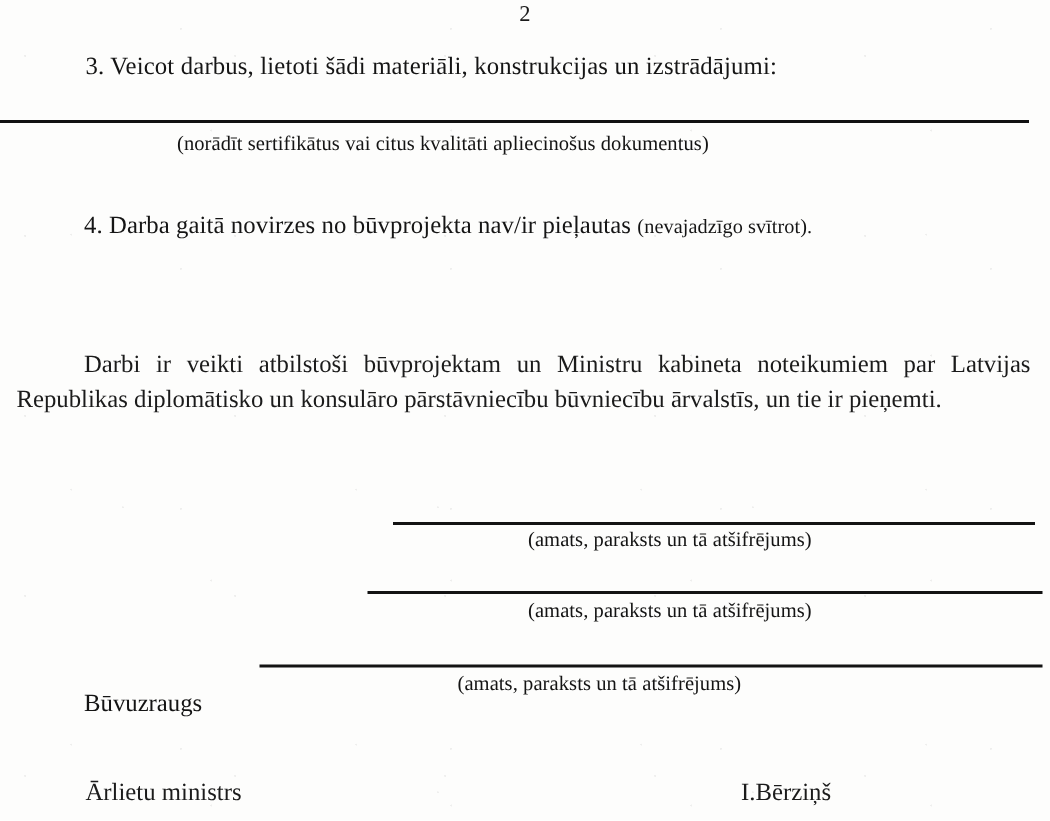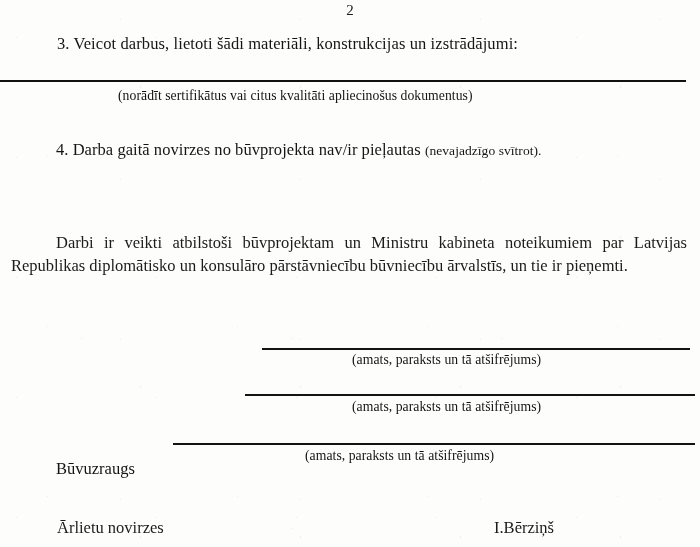--- a/index.html
+++ b/index.html
@@ -183,17 +183,17 @@
   <div class="abs sig-rule" id="sig-rule-1"></div>
   <div class="abs caption" id="sig-caption-1">(amats, paraksts un tā atšifrējums)</div>
 
   <div class="abs sig-rule" id="sig-rule-2"></div>
   <div class="abs caption" id="sig-caption-2">(amats, paraksts un tā atšifrējums)</div>
 
   <div class="abs sig-label" id="sig-label-3">Būvuzraugs</div>
   <div class="abs sig-rule" id="sig-rule-3"></div>
   <div class="abs caption" id="sig-caption-3">(amats, paraksts un tā atšifrējums)</div>
 
-  <div class="abs" id="minister-title">Ārlietu novirzes</div>
+  <div class="abs" id="minister-title">Ārlietu ministrs</div>
   <div class="abs" id="minister-name">I.Bērziņš</div>
 
   <div id="scan-noise"></div>
 </div>
 
 </body></html>

